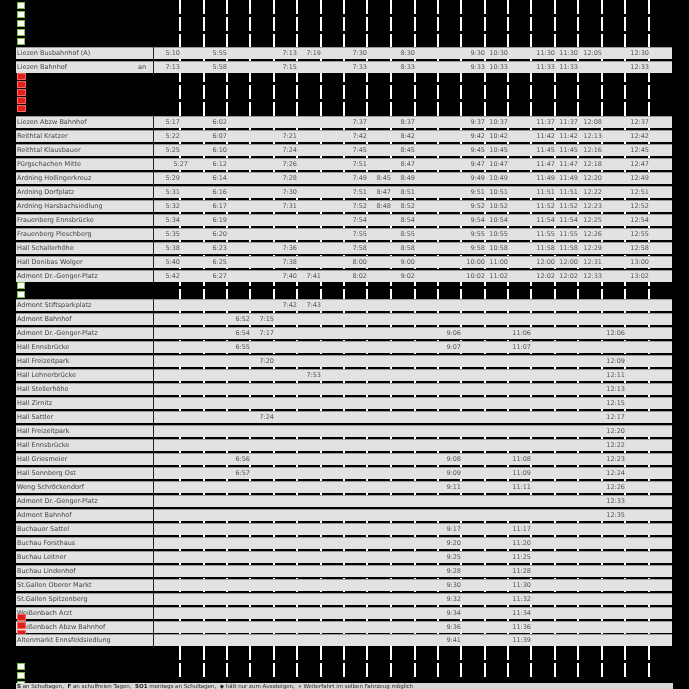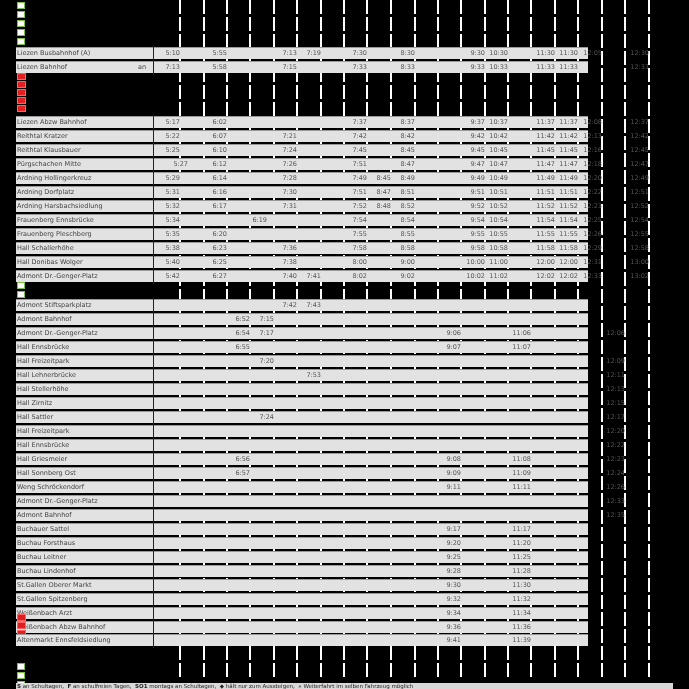--- a/index.html
+++ b/index.html
@@ -1,20 +1,20 @@
 <!DOCTYPE html>
 <html><head>
 <meta charset="utf-8">
 <style>
   html, body { margin:0; padding:0; background:#000; }
   body { width:689px; height:689px; position:relative; overflow:hidden;
          font-family:"DejaVu Sans", sans-serif; font-size:6.5px; color:#555; }
   .vline { position:absolute; width:2px; background:#fff; top:0; }
   .vline.dash { background:repeating-linear-gradient(to bottom,#fff 0 14px,transparent 14px 17px); }
-  .section { position:absolute; left:16px; width:572px; }
+  .section { position:absolute; left:16px; width:656px; }
   .row { position:relative; height:11px; background:#e2e2e2; margin-bottom:2px; border-top:1px solid #999; }
   .row .name { position:absolute; left:1px; top:0; line-height:11px; white-space:nowrap; color:#444; }
   .row .anab { position:absolute; left:122px; top:0; line-height:11px; color:#444; }
   .row .divider { position:absolute; left:137px; top:-2px; width:1px; height:15px; background:#222; }
   .row .t { position:absolute; top:0; line-height:11px; width:22px; text-align:right; color:#555; }
   .icons { position:absolute; left:17px; width:7px; }
   .ico-green { width:6px; height:5px; border:1px solid #7ac142; background:#fff; margin-bottom:2px; }
   .ico-red { width:7px; height:5px; background:#e02020; margin-bottom:1px; border:1px solid #ff6060; }
   .footer { position:absolute; left:16px; top:683px; width:656px; height:8px; background:#d8d8d8;
             font-size:5.5px; line-height:7px; color:#222; white-space:nowrap; overflow:hidden; padding-left:1px; }
@@ -198,21 +198,21 @@
         <span class="t" style="left: 470px;">10:52</span>
         <span class="t" style="left: 517px;">11:52</span>
         <span class="t" style="left: 540px;">11:52</span>
         <span class="t" style="left: 564px;">12:23</span>
         <span class="t" style="left: 611px;">12:52</span>
       </div>
       <div class="row">
         <span class="name">Frauenberg Ennsbrücke</span>
         <span class="divider"></span>
         <span class="t" style="left: 142px;">5:34</span>
-        <span class="t" style="left: 189px; margin-left: 40px;">6:19</span>
+        <span class="t" style="left: 189px;">6:19</span>
         <span class="t" style="left: 329px;">7:54</span>
         <span class="t" style="left: 377px;">8:54</span>
         <span class="t" style="left: 447px;">9:54</span>
         <span class="t" style="left: 470px;">10:54</span>
         <span class="t" style="left: 517px;">11:54</span>
         <span class="t" style="left: 540px;">11:54</span>
         <span class="t" style="left: 564px;">12:25</span>
         <span class="t" style="left: 611px;">12:54</span>
       </div>
       <div class="row">

